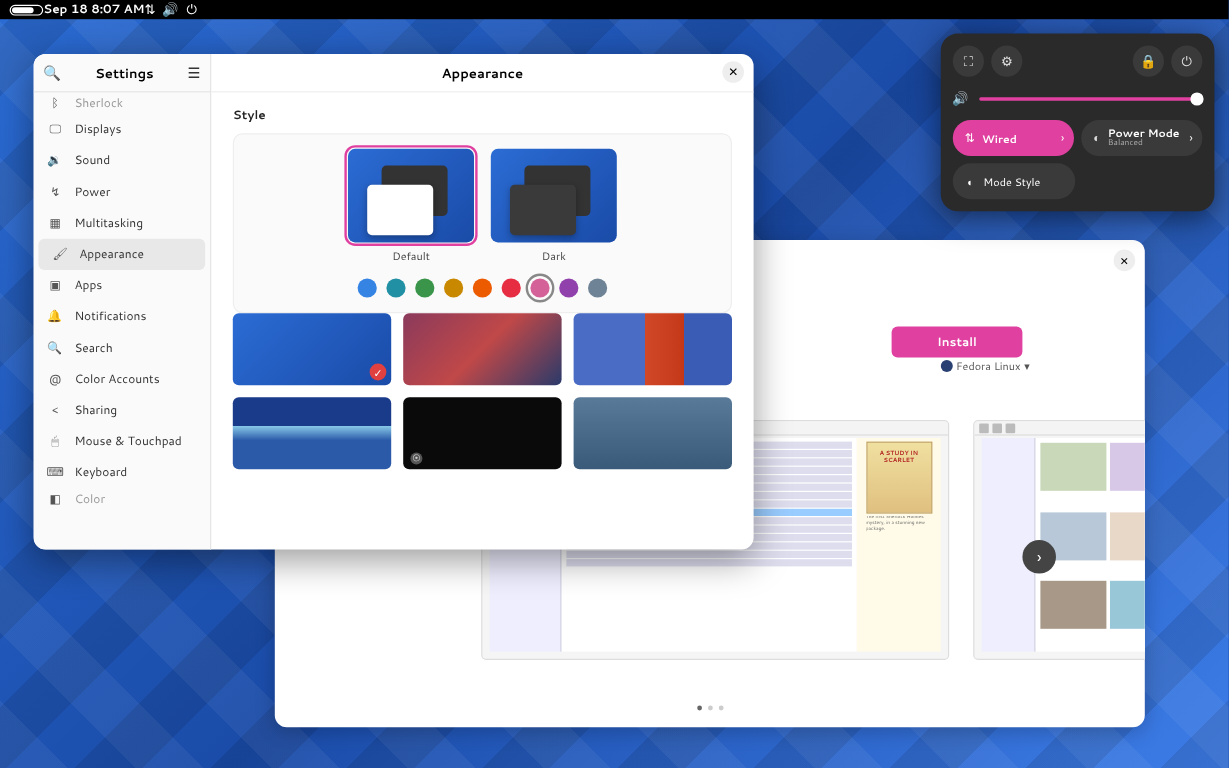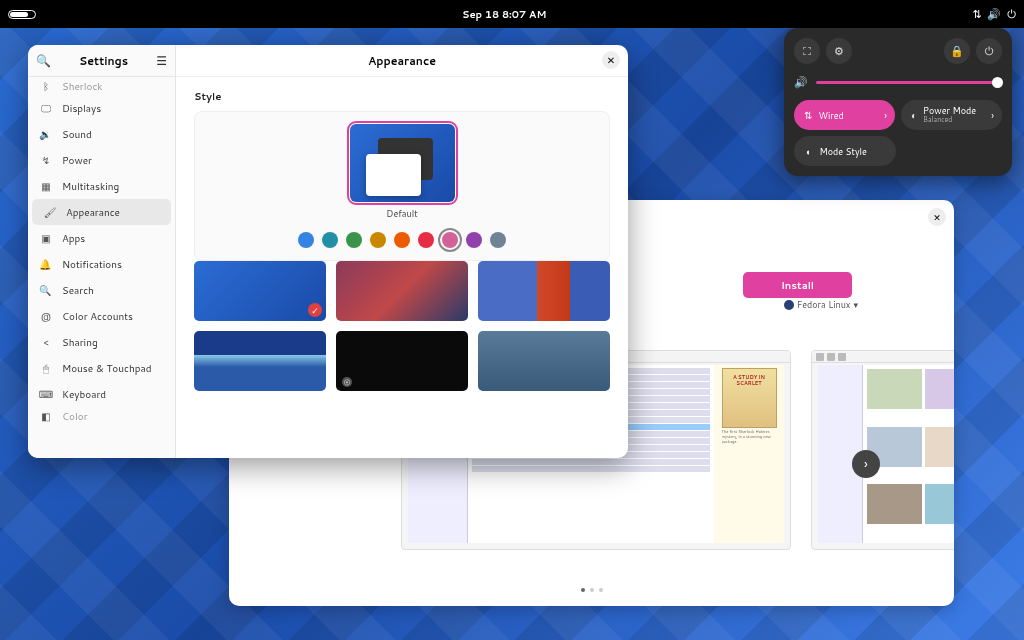--- a/index.html
+++ b/index.html
@@ -1,19 +1,19 @@
 <!DOCTYPE html>
 <html><head>
 <meta charset="utf-8">
 <style>
 *{box-sizing:border-box;margin:0;padding:0;font-family:-apple-system,Cantarell,sans-serif}
 body{width:1024px;height:640px;overflow:hidden;position:relative;background:#1a4ba8}
 .desktop-bg{position:absolute;inset:0;background:linear-gradient(135deg,#2b6cd4 0%,#1a4ba8 50%,#3d7de8 100%)}
 .desktop-bg::before{content:"";position:absolute;inset:0;background-image:repeating-linear-gradient(45deg,rgba(255,255,255,0.05) 0 40px,transparent 40px 80px),repeating-linear-gradient(-45deg,rgba(0,0,0,0.1) 0 40px,transparent 40px 80px)}
-.topbar{position:absolute;top:0;left:0;right:0;height:28px;background:#000;display:flex;align-items:center;justify-content:space-between;padding:0 8px;z-index:100}
+.topbar{position:absolute;top:0;left:0;right:0;height:16px;background:#000;display:flex;align-items:center;justify-content:flex-start;padding:0 8px;z-index:100}
 .topbar-left,.topbar-right{display:flex;align-items:center;gap:6px}
 .topbar-center{color:#fff;font-size:10px;font-weight:600}
 .pill{width:28px;height:9px;border:1.5px solid #fff;border-radius:5px;position:relative}
 .pill::after{content:"";position:absolute;left:1px;top:1px;bottom:1px;width:70%;background:#fff;border-radius:3px}
 .tray-icon{color:#fff;font-size:11px}
 
 .settings-win{position:absolute;left:28px;top:45px;width:600px;height:413px;background:#fff;border-radius:10px;box-shadow:0 8px 30px rgba(0,0,0,0.4);display:flex;overflow:hidden;z-index:50}
 .sidebar{width:148px;background:#fafafa;border-right:1px solid #e5e5e5;display:flex;flex-direction:column}
 .sidebar-header{display:flex;align-items:center;justify-content:space-between;height:32px;padding:0 8px;border-bottom:1px solid #e5e5e5}
 .sidebar-title{font-size:11px;font-weight:600;flex:1;text-align:center}
@@ -56,21 +56,21 @@
 .qs-panel{position:absolute;right:12px;top:28px;width:228px;background:#2a2a2a;border-radius:14px;padding:10px;z-index:60;box-shadow:0 6px 24px rgba(0,0,0,0.5)}
 .qs-top{display:flex;justify-content:space-between;margin-bottom:10px}
 .qs-iconbtn{width:26px;height:26px;border-radius:50%;background:#3a3a3a;display:flex;align-items:center;justify-content:center;color:#ddd;font-size:11px;cursor:pointer}
 .qs-top-group{display:flex;gap:6px}
 .qs-slider-row{display:flex;align-items:center;gap:8px;margin-bottom:10px}
 .qs-slider{flex:1;height:3px;background:#e040a0;border-radius:2px;position:relative}
 .qs-slider::after{content:"";position:absolute;right:-1px;top:-4px;width:11px;height:11px;background:#fff;border-radius:50%}
 .qs-tiles{display:grid;grid-template-columns:1fr 1fr;gap:6px;margin-bottom:6px}
 .qs-tile{height:30px;border-radius:15px;background:#3a3a3a;display:flex;align-items:center;padding:0 10px;gap:6px;cursor:pointer;position:relative}
 .qs-tile.active{background:#e040a0}
-.qs-tile-label{font-size:9px;color:#fff;font-weight:400}
+.qs-tile-label{font-size:9px;color:#fff;font-weight:700}
 .qs-tile-sub{font-size:7px;color:#aaa}
 .qs-tile-stack{display:flex;flex-direction:column;line-height:1.1}
 .qs-chev{position:absolute;right:8px;color:#fff;font-size:10px}
 .qs-dark-row{display:flex}
 .qs-dark{height:30px;border-radius:15px;background:#3a3a3a;display:flex;align-items:center;padding:0 12px;gap:8px;color:#fff;font-size:9px;cursor:pointer;width:49%}
 
 .sw-win{position:absolute;left:229px;top:200px;width:725px;height:406px;background:#fff;border-radius:10px;box-shadow:0 4px 16px rgba(0,0,0,0.2);z-index:20;overflow:hidden}
 .sw-close{position:absolute;right:8px;top:8px;width:18px;height:18px;border-radius:50%;background:#eee;display:flex;align-items:center;justify-content:center;font-size:9px;cursor:pointer}
 .install-btn{position:absolute;right:102px;top:72px;background:#e040a0;color:#fff;border:none;padding:6px 38px;border-radius:5px;font-size:10px;font-weight:600;cursor:pointer}
 .repo-sel{position:absolute;right:96px;top:98px;font-size:9px;color:#555;display:flex;align-items:center;gap:3px}
@@ -256,20 +256,27 @@
       <div class="section-label">Style</div>
       <div class="style-card">
         <div class="style-row" id="style-row">
             <div class="style-opt">
               <div class="style-preview selected">
                 <div class="win-back"></div>
                 <div class="win-front"></div>
               </div>
               <div class="style-label">Default</div>
             </div>
+            <div class="style-opt">
+              <div class="style-preview dark">
+                <div class="win-back"></div>
+                <div class="win-front"></div>
+              </div>
+              <div class="style-label">Dark</div>
+            </div>
           </div>
         <div class="color-row" id="color-row">
             <div class="color-dot" style="background: rgb(53, 132, 228);"></div>
             <div class="color-dot" style="background: rgb(33, 144, 164);"></div>
             <div class="color-dot" style="background: rgb(58, 148, 74);"></div>
             <div class="color-dot" style="background: rgb(200, 136, 0);"></div>
             <div class="color-dot" style="background: rgb(237, 91, 0);"></div>
             <div class="color-dot" style="background: rgb(230, 45, 66);"></div>
             <div class="color-dot selected" style="background: rgb(213, 97, 153);"></div>
             <div class="color-dot" style="background: rgb(145, 65, 172);"></div>

